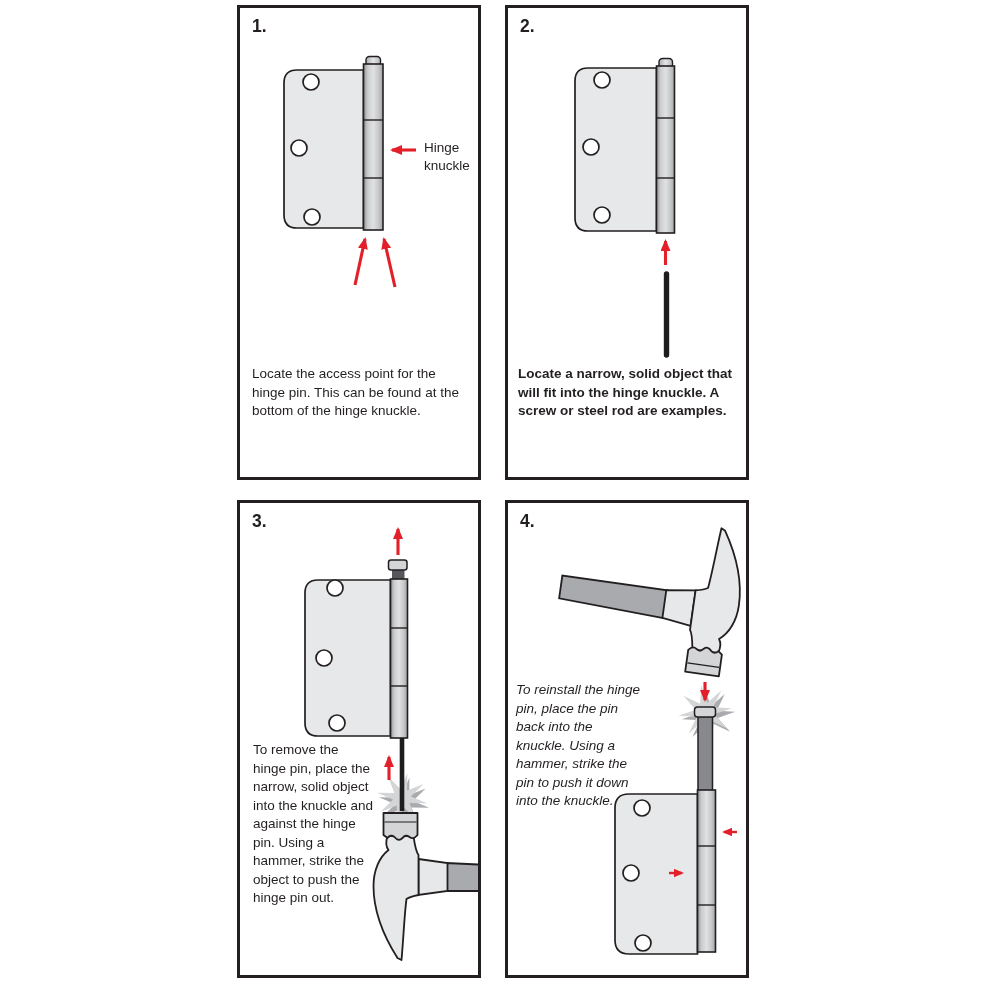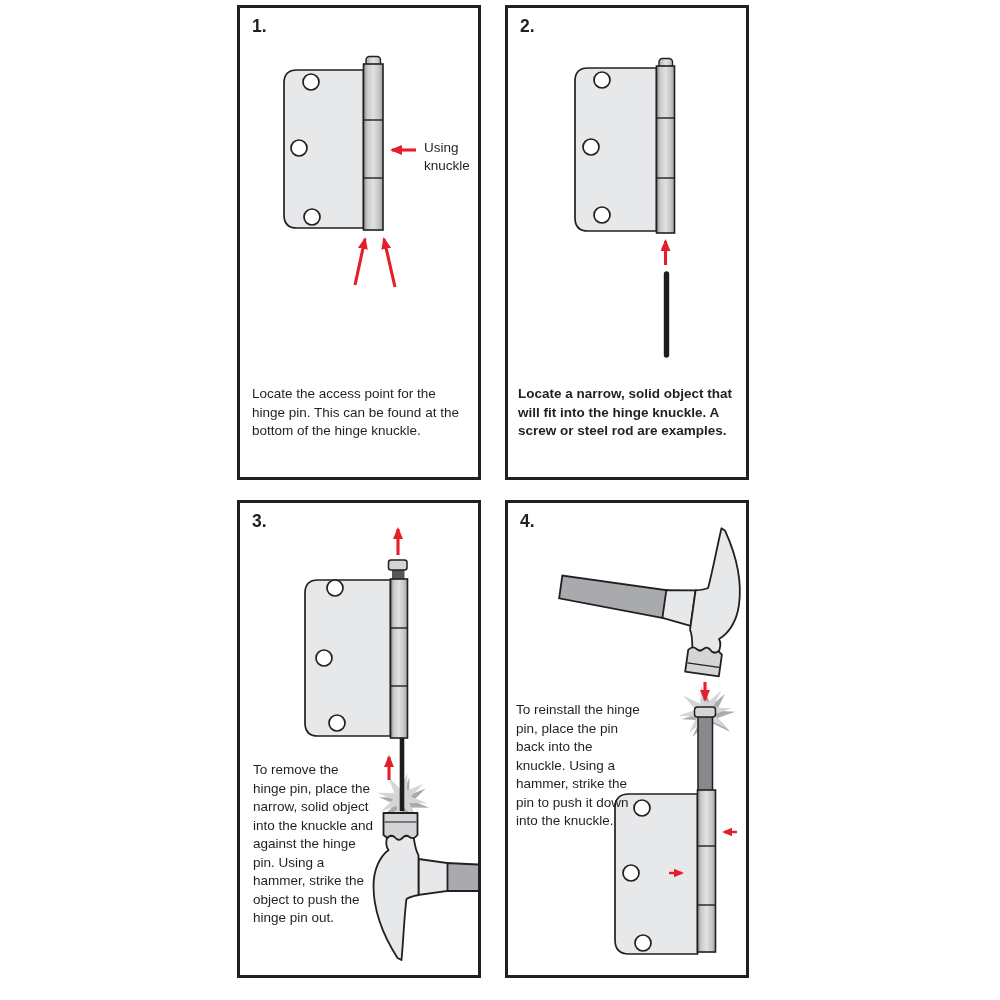--- a/index.html
+++ b/index.html
@@ -5,25 +5,25 @@
   html,body{margin:0;padding:0;background:#fff;}
   .sheet{position:relative;width:1000px;height:1000px;background:#fff;overflow:hidden;
          font-family:"Liberation Sans", sans-serif;color:var(--ink);}
   .panel{position:absolute;border:3px solid var(--ink);background:#fff;box-sizing:border-box;}
   .p1{left:237px;top:5px;width:244px;height:475px;}
   .p2{left:505px;top:5px;width:244px;height:475px;}
   .p3{left:237px;top:500px;width:244px;height:478px;}
   .p4{left:505px;top:500px;width:244px;height:478px;}
   .panel svg{position:absolute;left:0;top:0;}
   .stepnum{position:absolute;left:12px;top:8px;font-size:17.5px;font-weight:bold;color:var(--ink);}
-  .caption{position:absolute;font-size:13.5px;line-height:18.5px;color:var(--ink);margin-top:20px;}
+  .caption{position:absolute;font-size:13.5px;line-height:18.5px;color:var(--ink);}
   .cap1{left:12px;top:357px;width:214px;}
   .cap2{left:10px;top:357px;width:228px;font-weight:bold;}
   .cap3{left:13px;top:238px;width:122px;}
-  .cap4{left:8px;top:178px;width:128px;}
+  .cap4{left:8px;top:178px;width:128px;font-style:italic;}
   .hinge-label{position:absolute;left:184px;top:131px;width:66px;font-size:13.5px;line-height:17.5px;color:var(--ink);}
   .leaf{fill:var(--leaf);stroke:var(--ink);stroke-width:1.7;}
   .hole{fill:#ffffff;stroke:var(--ink);stroke-width:1.7;}
   .seg{stroke:var(--ink);stroke-width:1.4;}
   .knk{stroke:var(--ink);stroke-width:1.6;}
   .capk{stroke:var(--ink);stroke-width:1.4;}
   .ar{stroke:var(--red);stroke-width:3.1;fill:none;}
   .ars{stroke:var(--red);stroke-width:2.4;fill:none;}
   .rodline{stroke:var(--rod-black);stroke-width:4.6;}
   .rodline2{stroke:var(--rod-black);stroke-width:5.4;stroke-linecap:round;}
@@ -85,21 +85,21 @@
         <line class="seg" x1="123.5" y1="170" x2="143" y2="170"></line>
         <circle class="hole" cx="71" cy="74" r="8"></circle>
         <circle class="hole" cx="59" cy="140" r="8"></circle>
         <circle class="hole" cx="72" cy="209" r="8"></circle>
       </g>
       <line class="ar" x1="176" y1="142" x2="152" y2="142" marker-end="url(#ah)"></line>
       <line class="ar" x1="115" y1="277" x2="125" y2="231" marker-end="url(#ah)"></line>
       <line class="ar" x1="155" y1="279" x2="144" y2="231" marker-end="url(#ah)"></line>
     </svg>
     <div class="stepnum">1.</div>
-    <div class="hinge-label">Using knuckle</div>
+    <div class="hinge-label">Hinge knuckle</div>
     <div class="caption cap1">Locate the access point for the hinge pin. This can be found at the bottom of the hinge knuckle.</div>
   </section>
 
   <section class="panel p2">
     <svg width="238" height="469" viewBox="0 0 238 469">
       <g>
         <rect class="capk" x="151" y="50.5" width="13.5" height="10" rx="3.5" fill="url(#gc)"></rect>
         <path class="leaf" d="M148.5,60 L80,60 Q67,60 67,73 L67,210 Q67,223 80,223 L148.5,223 Z"></path>
         <rect class="knk" x="148.5" y="58" width="18" height="167" fill="url(#gk)"></rect>
         <line class="seg" x1="148.5" y1="110" x2="166.5" y2="110"></line>

